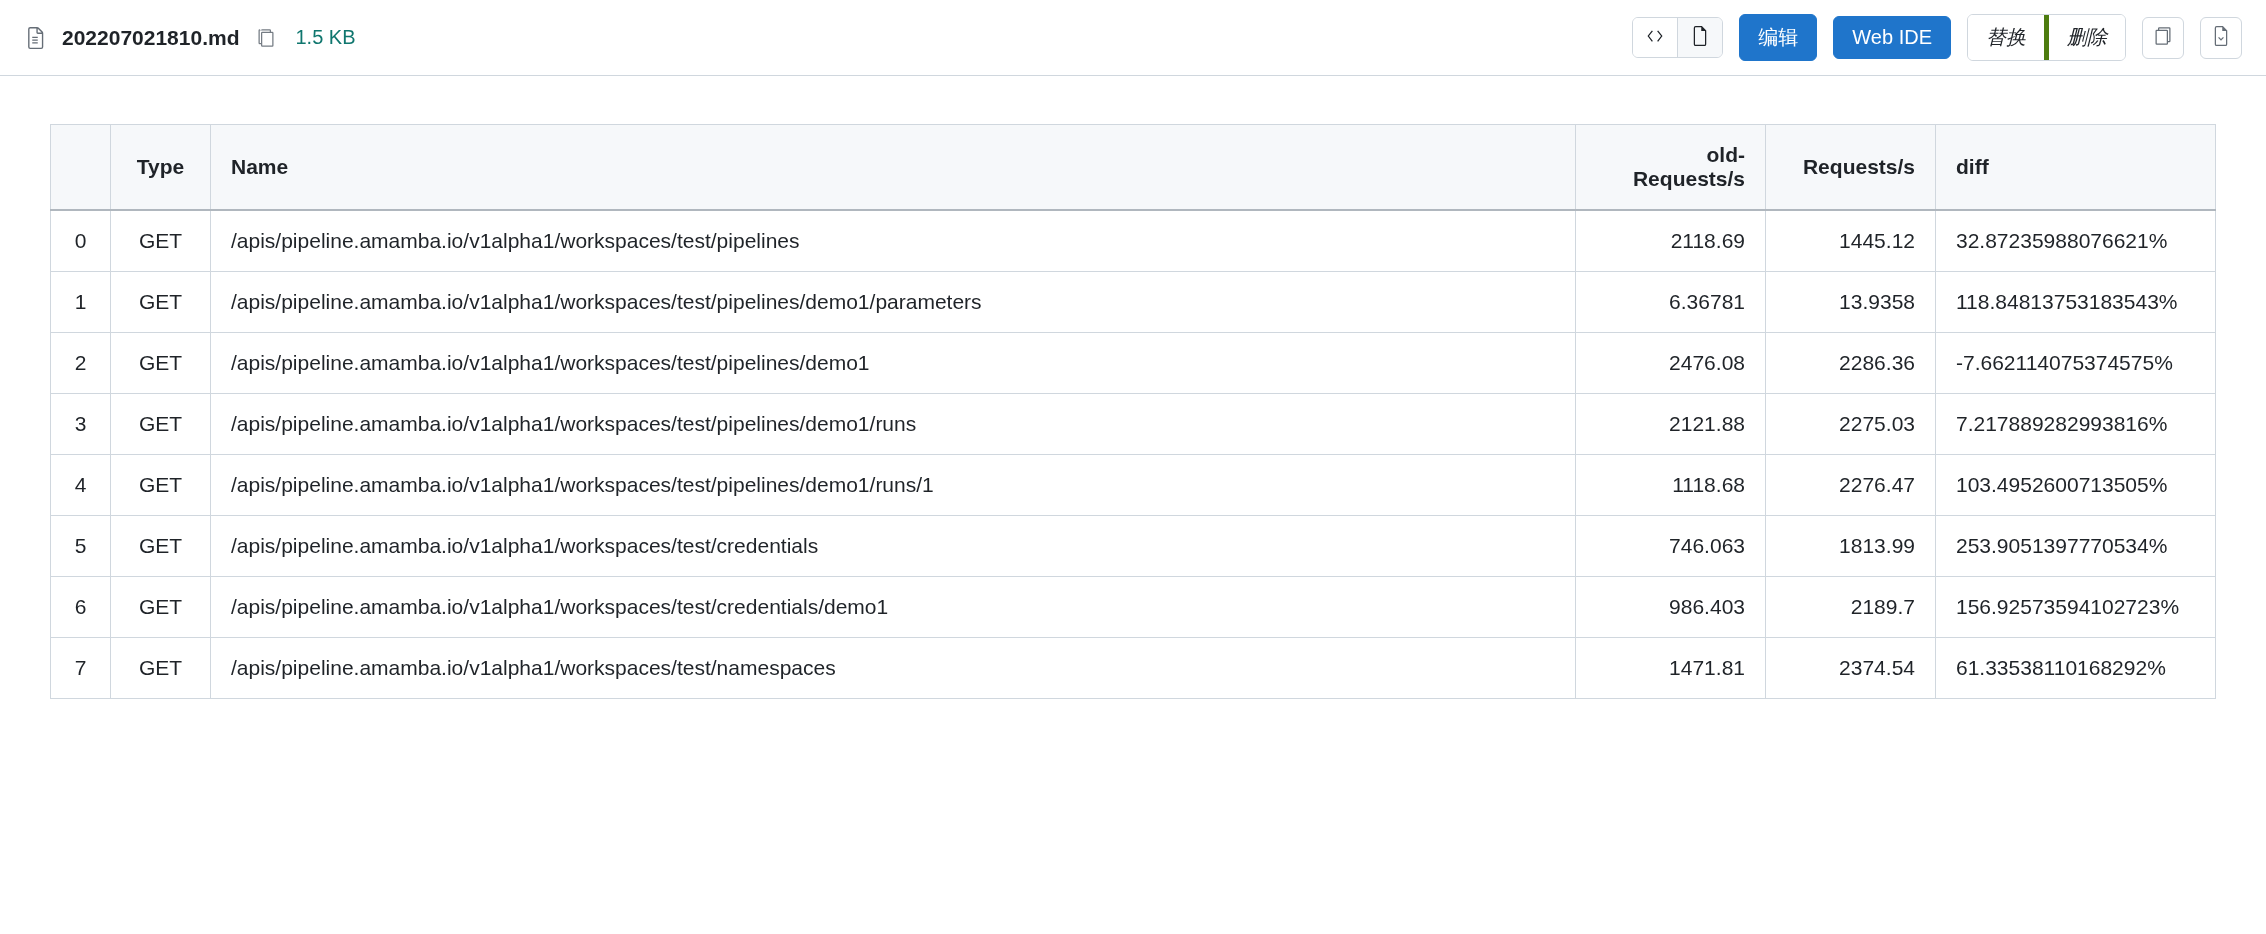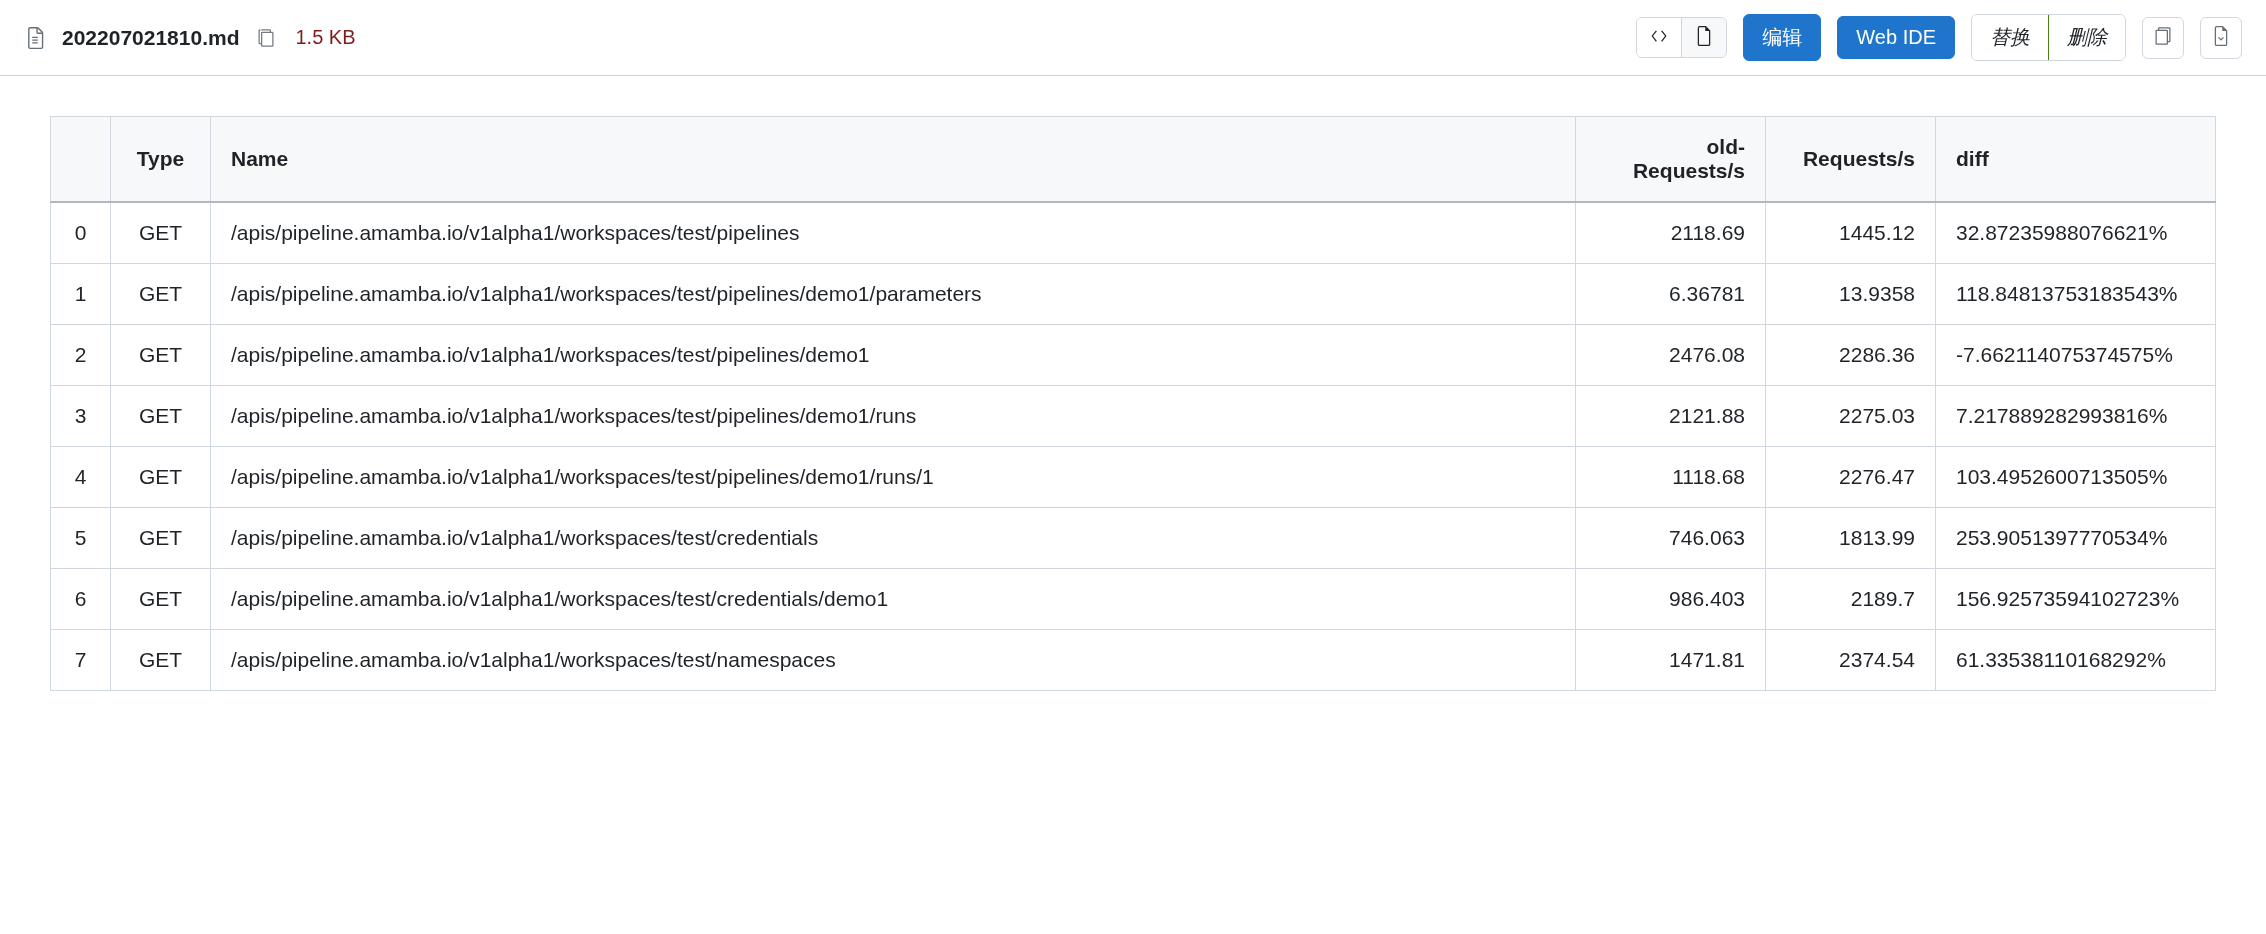--- a/index.html
+++ b/index.html
@@ -23,21 +23,21 @@
 .file-icon svg, .copy-icon svg, .toolbar-icon svg {
   display: block;
 }
 .file-name {
   font-weight: 600;
   font-size: 21px;
   color: #1f2328;
 }
 .file-size {
   font-size: 20px;
-  color: #7f1d1d;
+  color: #0f766e;
   margin-left: 4px;
 }
 .toolbar {
   display: flex;
   align-items: center;
   gap: 16px;
 }
 .btn-group {
   display: flex;
   border: 1px solid #d0d7de;
@@ -81,40 +81,40 @@
 .btn-group-text .btn-seg-text {
   padding: 9px 18px;
   background: #fff;
   border: none;
   font-size: 20px;
   color: #1f2328;
   cursor: pointer;
   font-style: italic;
 }
 .btn-group-text .btn-seg-text + .btn-seg-text {
-  border-left: 1px solid #4d7c0f;
+  border-left: 5px solid #4d7c0f;
 }
 .icon-btn {
   width: 42px;
   height: 42px;
   border: 1px solid #d0d7de;
   border-radius: 6px;
   background: #fff;
   display: flex;
   align-items: center;
   justify-content: center;
   cursor: pointer;
 }
 .content {
   padding: 40px 50px;
 }
 table {
   width: 100%;
   border-collapse: collapse;
-  margin-top: 0;
+  margin-top: 8px;
 }
 thead tr {
   background: #f6f8fa;
 }
 th, td {
   padding: 18px 20px;
   text-align: left;
   font-size: 21px;
   border: 1px solid #d0d7de;
 }

